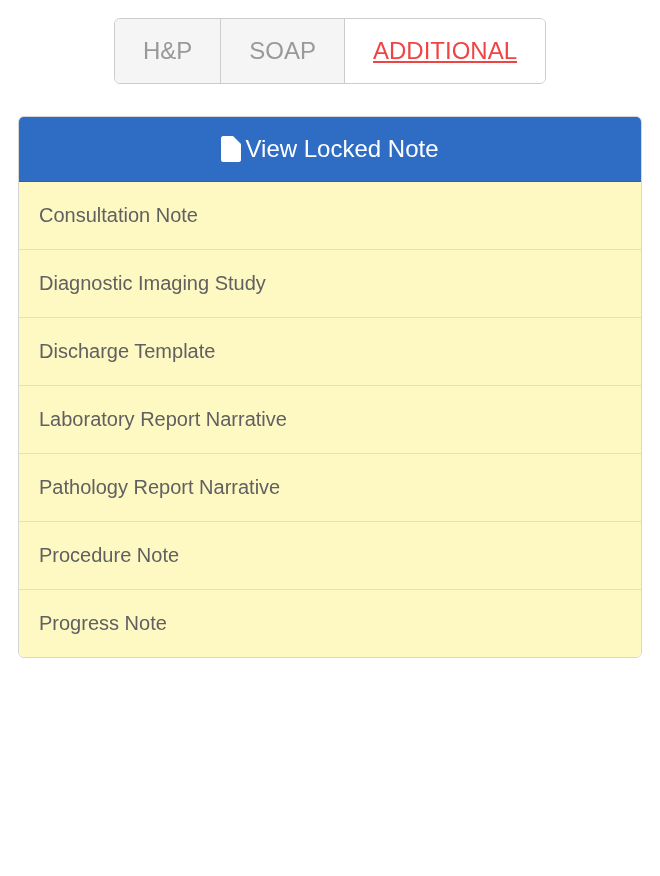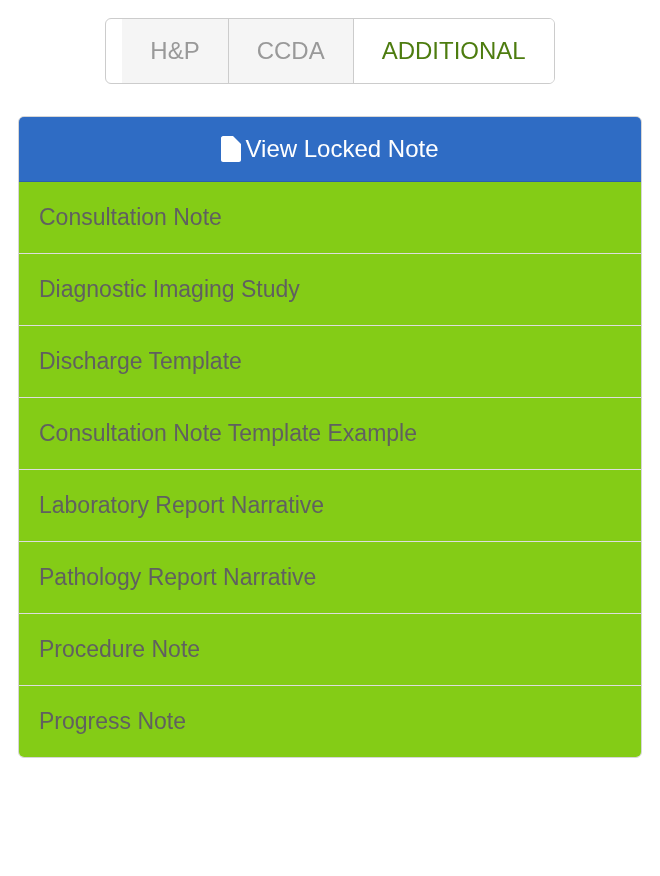--- a/index.html
+++ b/index.html
@@ -16,37 +16,37 @@
     .tabs {
       display: flex;
       justify-content: center;
       margin-bottom: 32px;
     }
     .tab-group {
       display: inline-flex;
       border: 1px solid #ccc;
       border-radius: 6px;
       overflow: hidden;
-      padding-left: 16px;
     }
     .tab {
       padding: 18px 28px;
       font-size: 24px;
       color: #999;
       background: #f5f5f5;
       border-right: 1px solid #ccc;
       cursor: pointer;
       user-select: none;
     }
     .tab:last-child {
       border-right: none;
     }
     .tab.active {
       background: #fff;
-      color: #4d7c0f;
+      color: #ef4444;
+      text-decoration: underline;
     }
     .panel {
       border: 1px solid #d6d6d6;
       border-radius: 6px;
       overflow: hidden;
     }
     .panel-header {
       background: #2f6cc4;
       border: 1px solid #2a60ae;
       color: #fff;
@@ -71,53 +71,52 @@
     .file-icon svg {
       width: 100%;
       height: 100%;
       display: block;
     }
     .list {
       list-style: none;
     }
     .list-item {
       padding: 22px 20px;
-      font-size: 23px;
+      font-size: 20px;
       color: #606060;
-      background: #84cc16;
+      background: #fef9c3;
       border-top: 1px solid #ddd;
       cursor: pointer;
     }
     .list-item:first-child {
       border-top: none;
     }
   </style>
 </head>
 <body>
 
 <div class="tabs">
   <div class="tab-group">
     <div class="tab">H&amp;P</div>
-    <div class="tab">CCDA</div>
+    <div class="tab">SOAP</div>
     <div class="tab active">ADDITIONAL</div>
   </div>
 </div>
 
 <div class="panel">
   <div class="panel-header">
     <span class="file-icon">
       <svg viewBox="0 0 20 26">
           <path fill="#fff" d="M12 0 H2 C1 0 0 1 0 2 V24 C0 25 1 26 2 26 H18 C19 26 20 25 20 24 V8 L12 0 Z M12 1 V8 H19 L12 1 Z"></path>
         </svg>
     </span>
     <span>View Locked Note</span>
   </div>
   <ul class="list">
     <li class="list-item">Consultation Note</li>
     <li class="list-item">Diagnostic Imaging Study</li>
     <li class="list-item">Discharge Template</li>
-    <li class="list-item">Consultation Note Template Example</li>
     <li class="list-item">Laboratory Report Narrative</li>
     <li class="list-item">Pathology Report Narrative</li>
     <li class="list-item">Procedure Note</li>
     <li class="list-item">Progress Note</li>
   </ul>
 </div>
 
 </body></html>

